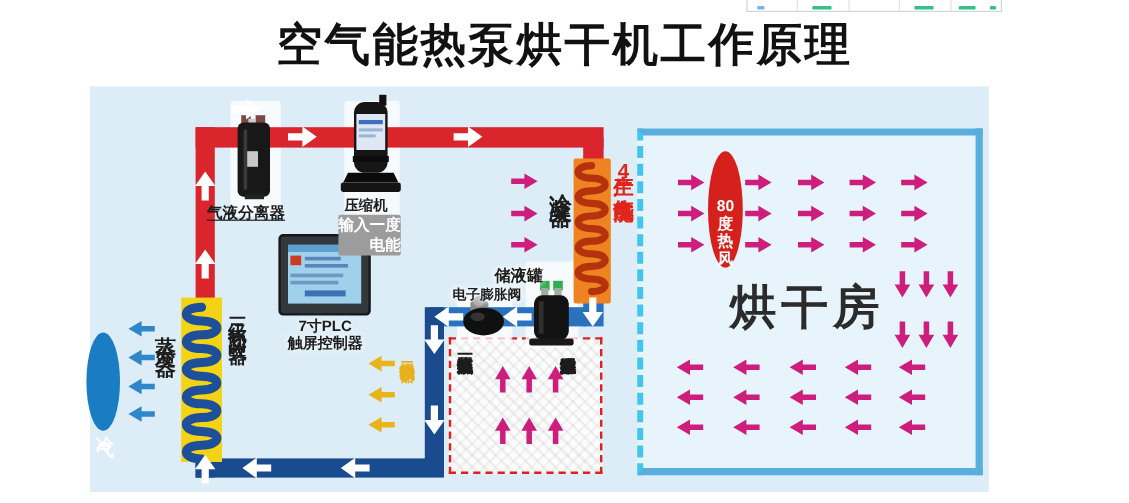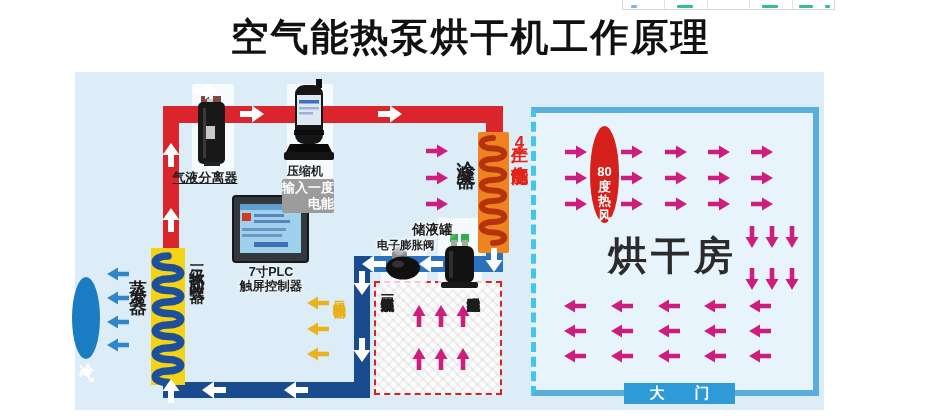--- a/index.html
+++ b/index.html
@@ -278,17 +278,14 @@
   <div class="ellipse cold-ellipse">
     <span>冷气</span>
   </div>
   <div class="lbl vtext lbl-recovery2">二级热回收器</div>
   <div class="lbl vtext lbl-waste">一级废热回收系统</div>
   <div class="lbl vtext lbl-dehumid">内置排湿除湿系统</div>
   <div class="lbl lbl-room">烘干房</div>
   <div class="ellipse hot-ellipse">
     <span>80度热风</span>
   </div>
-  <div class="door">
-    <span>大门</span>
-  </div>
 
 </div>
 
 </body></html>

